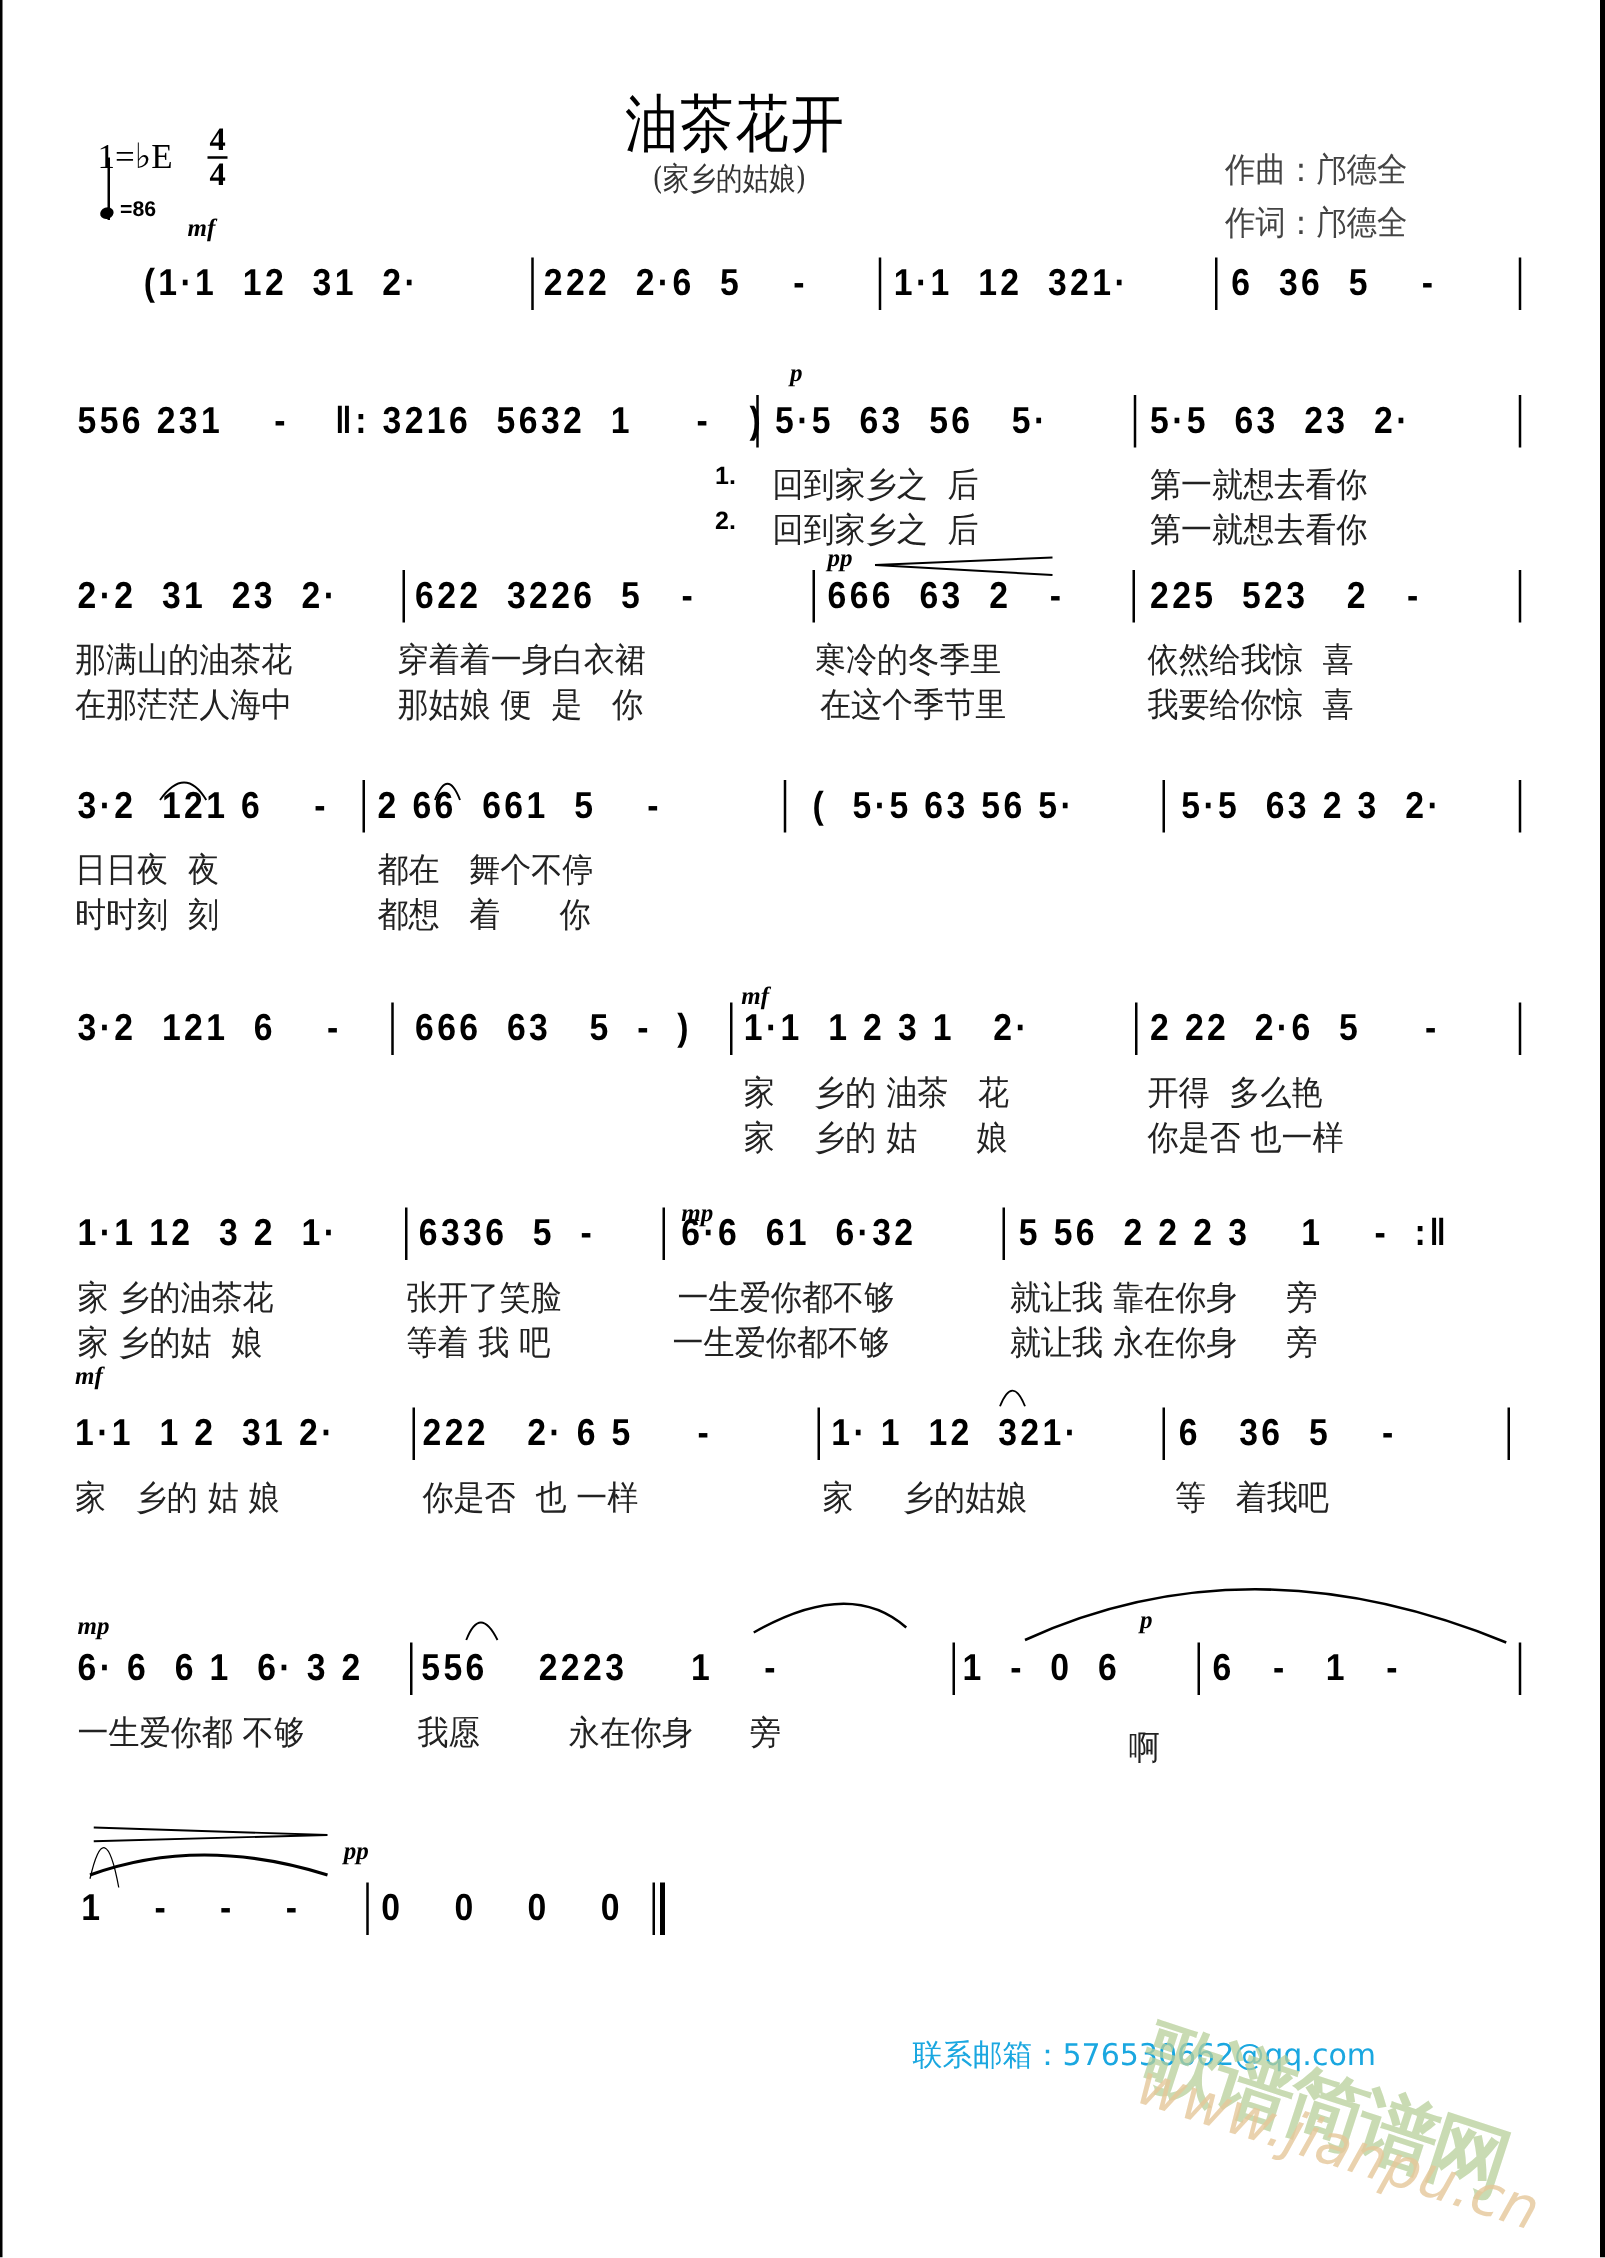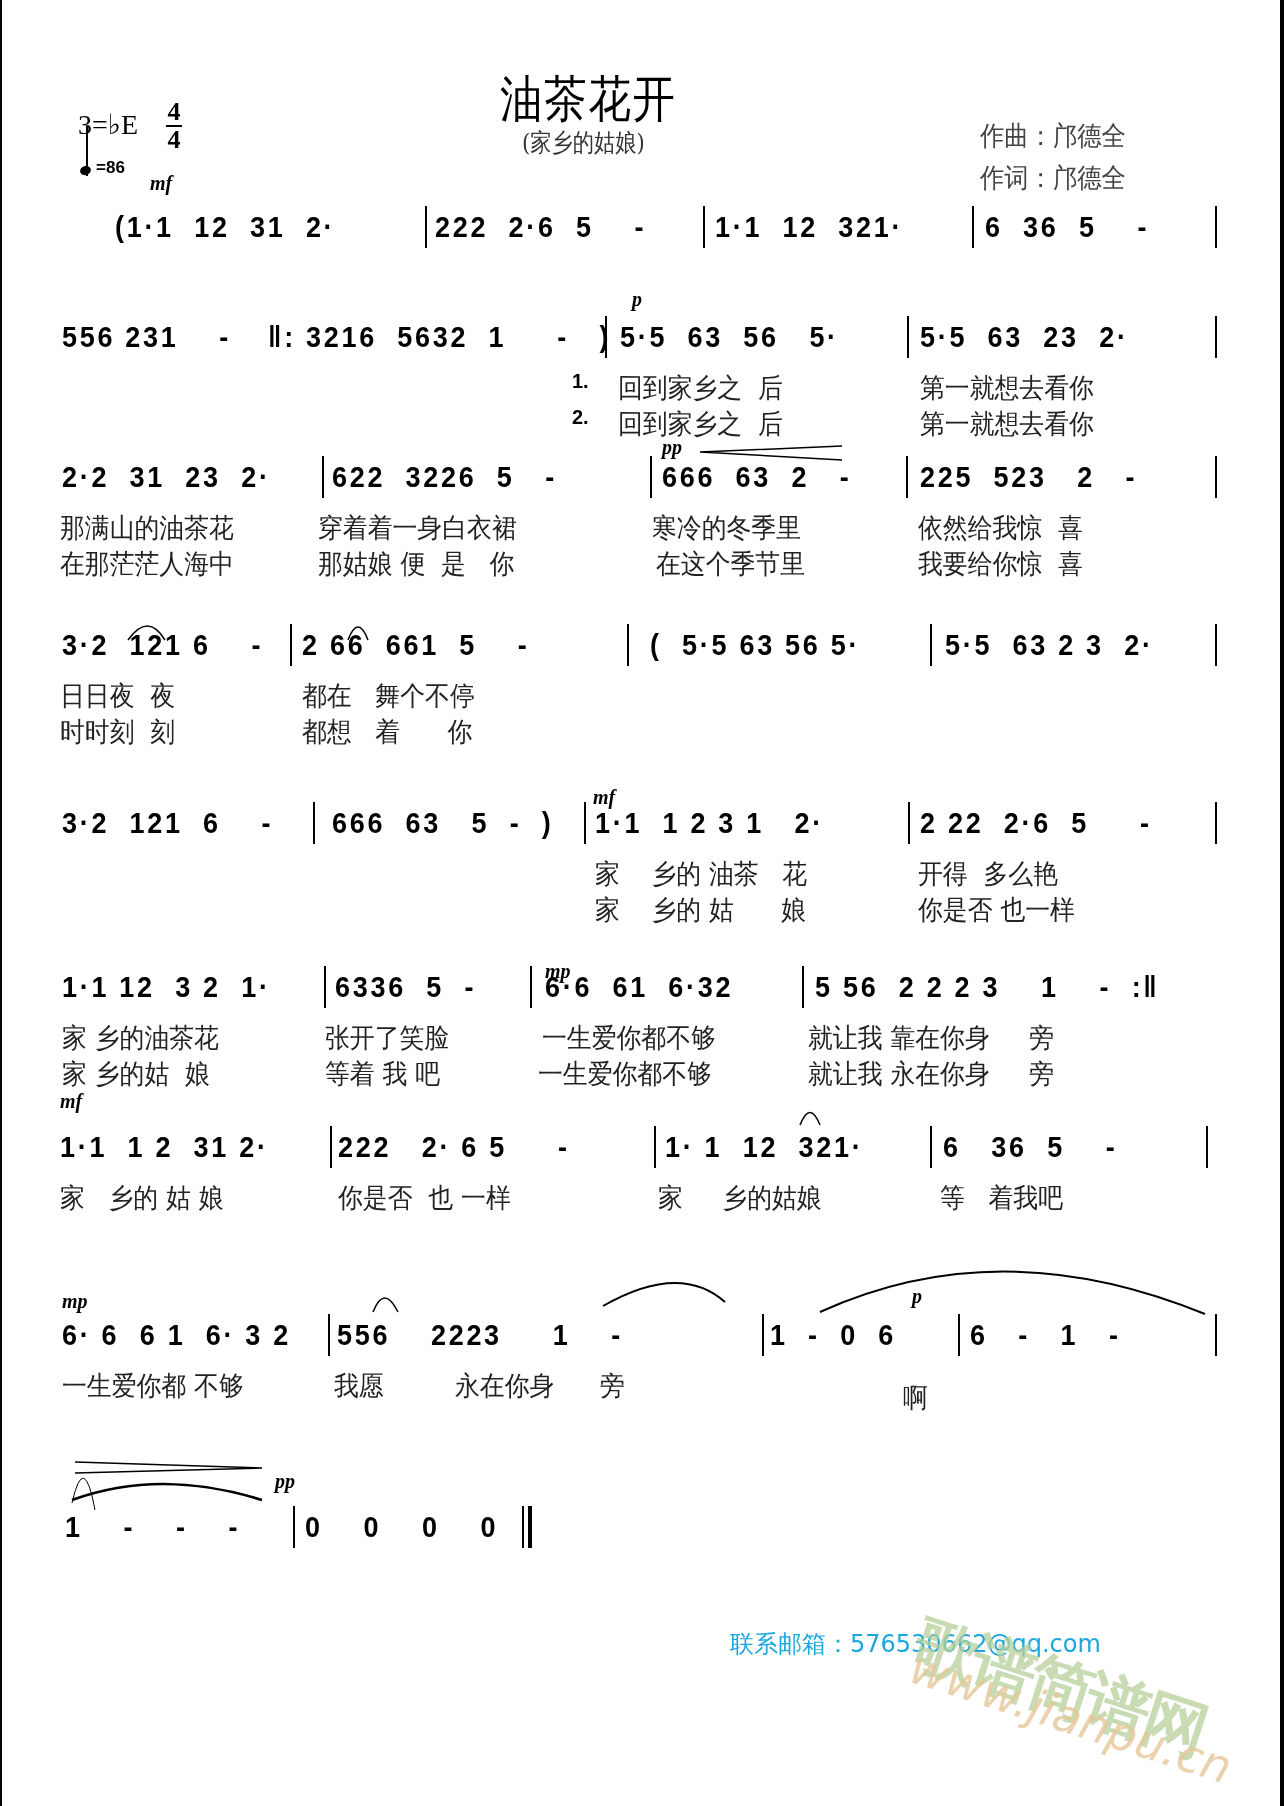--- a/index.html
+++ b/index.html
@@ -29,21 +29,21 @@
 </head>
 <body>
 
 <div class="frame-left"></div>
 <div class="frame-right"></div>
 
 <div class="title">油茶花开</div>
 <div class="subtitle">(家乡的姑娘)</div>
 <div class="credit" style="top:118px">作曲：邝德全</div>
 <div class="credit" style="top:160px">作词：邝德全</div>
-<div class="key">3=♭E</div>
+<div class="key">1=♭E</div>
 <div class="frac">
   <div>4</div>
   <div class="bar"></div>
   <div>4</div>
 </div>
 <div class="stem"></div>
 <div class="notehead"></div>
 <div class="tempo" style="left:96px">=86</div>
 
 <div id="score">

